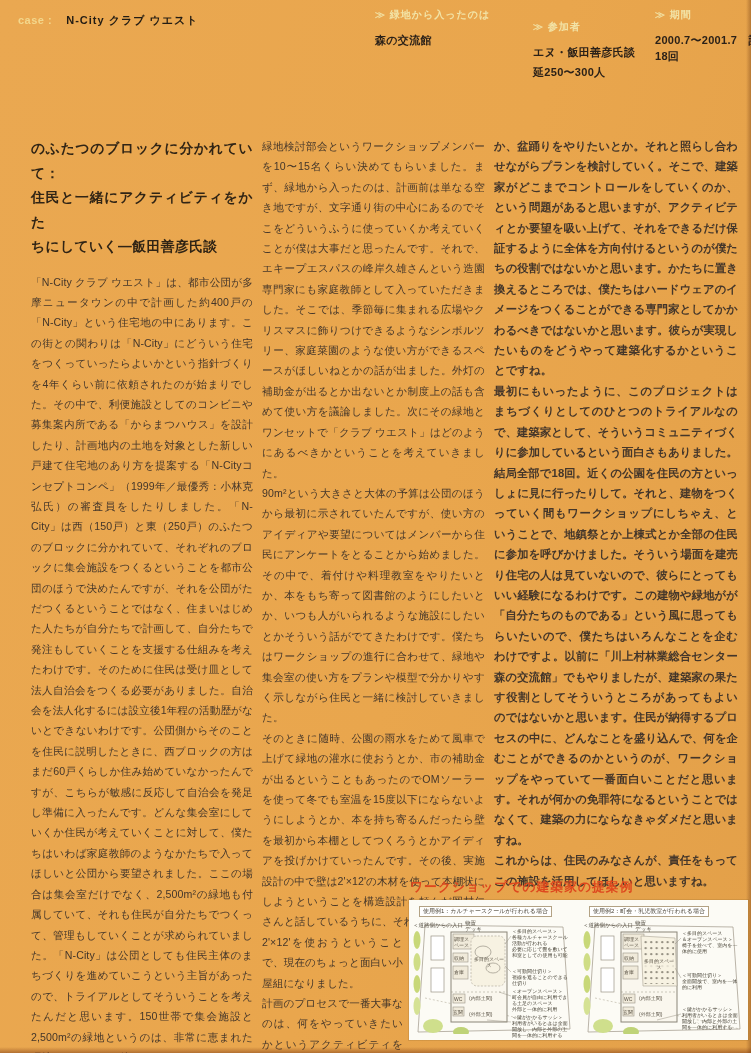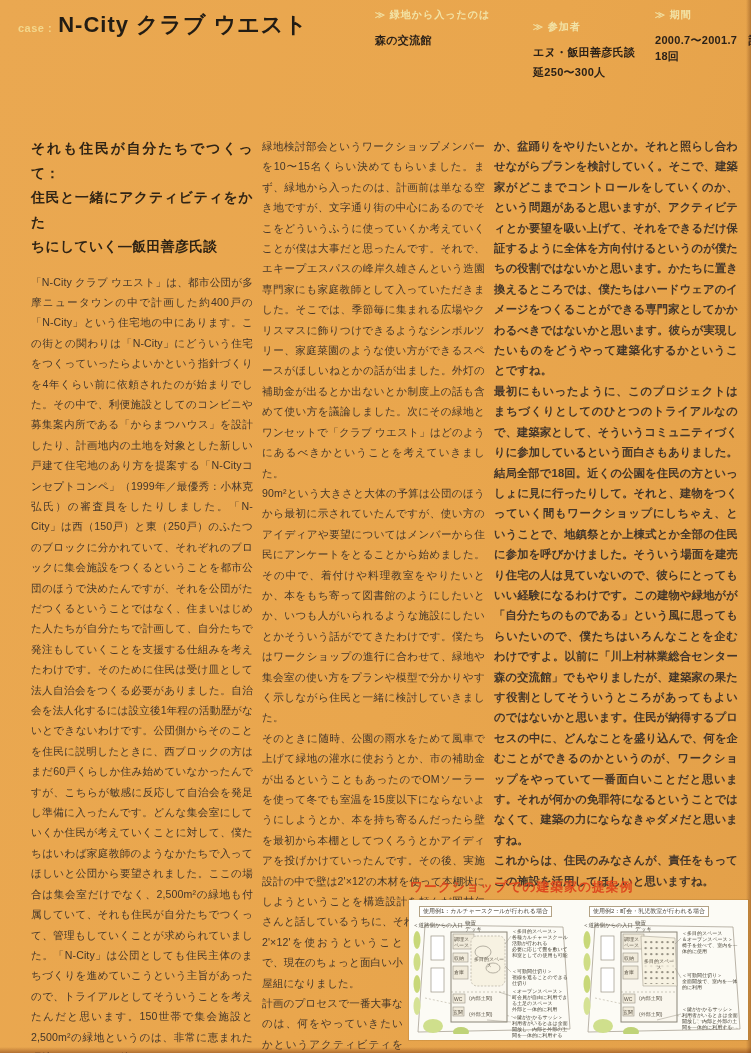--- a/index.html
+++ b/index.html
@@ -17,21 +17,21 @@
     background:linear-gradient(to right,rgba(0,0,0,0),rgba(90,40,10,.35));
   }
   .page::before{
     content:"";position:absolute;left:0;bottom:0;width:100%;height:6px;
     background:linear-gradient(to bottom,rgba(0,0,0,0),rgba(110,45,15,.45));z-index:5;
   }
 
   
   .case-line{position:absolute;left:18px;top:10px;white-space:nowrap;}
   .case-label{font-size:11px;color:#F3D78C;font-weight:bold;letter-spacing:.5px;}
-  .case-title{font-size:22px;color:#221C14;font-weight:bold;margin-left:6px;letter-spacing:1px;}
+  .case-title{font-size:11px;color:#221C14;font-weight:bold;margin-left:14px;letter-spacing:1px;}
   .meta{position:absolute;top:8px;}
   .meta-label{font-size:10px;color:#F2E3A6;font-weight:bold;letter-spacing:1px;}
   .meta-line{font-size:11px;color:#2B2118;font-weight:bold;margin-top:4px;letter-spacing:.3px;line-height:16px;}
   .meta-1{left:375px;} .meta-2{left:533px;margin-top:12px;} .meta-3{left:655px;width:110px;}
   .meta .vals{margin-top:10px;}
 
   
   .col{position:absolute;top:136px;text-align:justify;}
   .col p{margin:0;font-size:10.6px;line-height:20.4px;color:#44362A;letter-spacing:.1px;}
   .col-1{left:31px;width:222px;top:137px;}
@@ -94,21 +94,21 @@
   </div>
   <div class="meta meta-3">
     <div class="meta-label">≫ 期間</div>
     <div class="vals">
         <div class="meta-line">2000.7〜2001.7　計18回</div>
       </div>
   </div>
 
   <div class="col col-1">
     <div class="article-heading">
-      <div>それも住民が自分たちでつくって：</div>
+      <div>のふたつのブロックに分かれていて：</div>
       <div>住民と一緒にアクティビティをかた</div>
       <div>ちにしていく—飯田善彦氏談</div>
     </div>
     <p>「N-City クラブ ウエスト」は、都市公団が多摩ニュータウンの中で計画した約400戸の「N-City」という住宅地の中にあります。この街との関わりは「N-City」にどういう住宅をつくっていったらよいかという指針づくりを4年くらい前に依頼されたのが始まりでした。その中で、利便施設としてのコンビニや募集案内所である「からまつハウス」を設計したり、計画地内の土地を対象とした新しい戸建て住宅地のあり方を提案する「N-Cityコンセプトコンペ」（1999年／最優秀：小林克弘氏）の審査員をしたりしました。「N-City」は西（150戸）と東（250戸）のふたつのブロックに分かれていて、それぞれのブロックに集会施設をつくるということを都市公団のほうで決めたんですが、それを公団がただつくるということではなく、住まいはじめた人たちが自分たちで計画して、自分たちで発注もしていくことを支援する仕組みを考えたわけです。そのために住民は受け皿として法人自治会をつくる必要がありました。自治会を法人化するには設立後1年程の活動歴がないとできないわけです。公団側からそのことを住民に説明したときに、西ブロックの方はまだ60戸くらしか住み始めていなかったんですが、こちらが敏感に反応して自治会を発足し準備に入ったんです。どんな集会室にしていくか住民が考えていくことに対して、僕たちはいわば家庭教師のようなかたちで入ってほしいと公団から要望されました。ここの場合は集会室だけでなく、2,500m²の緑地も付属していて、それも住民が自分たちでつくって、管理もしていくことが求められていました。「N-City」は公団としても住民主体のまちづくりを進めていこうという主旨があったので、トライアルとしてそういうことを考えたんだと思います。150世帯で集会施設と2,500m²の緑地というのは、非常に恵まれた環境で、つくった後にはこれからここにやってくる住民にとっても魅力的な呼び水のようなものになるわけですよね。</p>
 
   </div>
 
   <div class="col col-2">
     <p>緑地検討部会というワークショップメンバーを10〜15名くらい決めてもらいました。まず、緑地から入ったのは、計画前は単なる空き地ですが、文字通り街の中心にあるのでそこをどういうふうに使っていくか考えていくことが僕は大事だと思ったんです。それで、エキープエスパスの峰岸久雄さんという造園専門家にも家庭教師として入っていただきました。そこでは、季節毎に集まれる広場やクリスマスに飾りつけできるようなシンボルツリー、家庭菜園のような使い方ができるスペースがほしいねとかの話が出ました。外灯の補助金が出るとか出ないとか制度上の話も含めて使い方を議論しました。次にその緑地とワンセットで「クラブ ウエスト」はどのようにあるべきかということを考えていきました。</p>
     <p>90m²という大きさと大体の予算は公団のほうから最初に示されていたんですが、使い方のアイディアや要望についてはメンバーから住民にアンケートをとることから始めました。その中で、着付けや料理教室をやりたいとか、本をもち寄って図書館のようにしたいとか、いつも人がいられるような施設にしたいとかそういう話がでてきたわけです。僕たちはワークショップの進行に合わせて、緑地や集会室の使い方をプランや模型で分かりやすく示しながら住民と一緒に検討していきました。</p>

